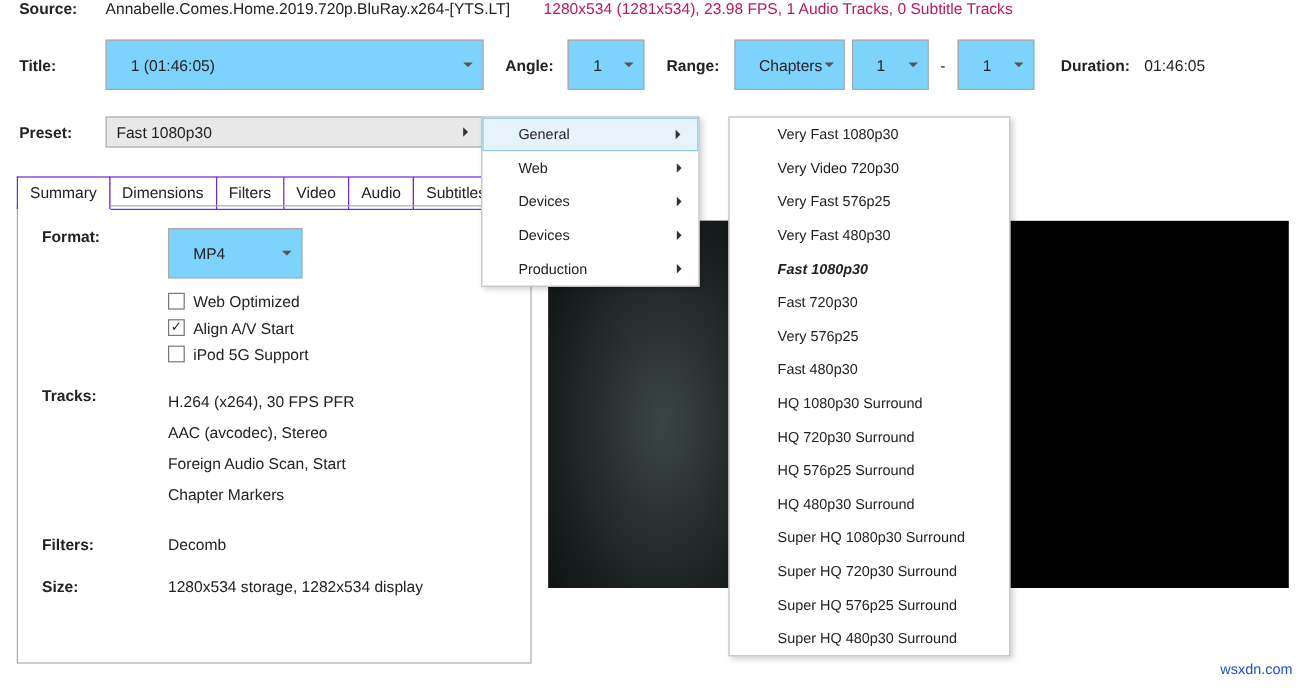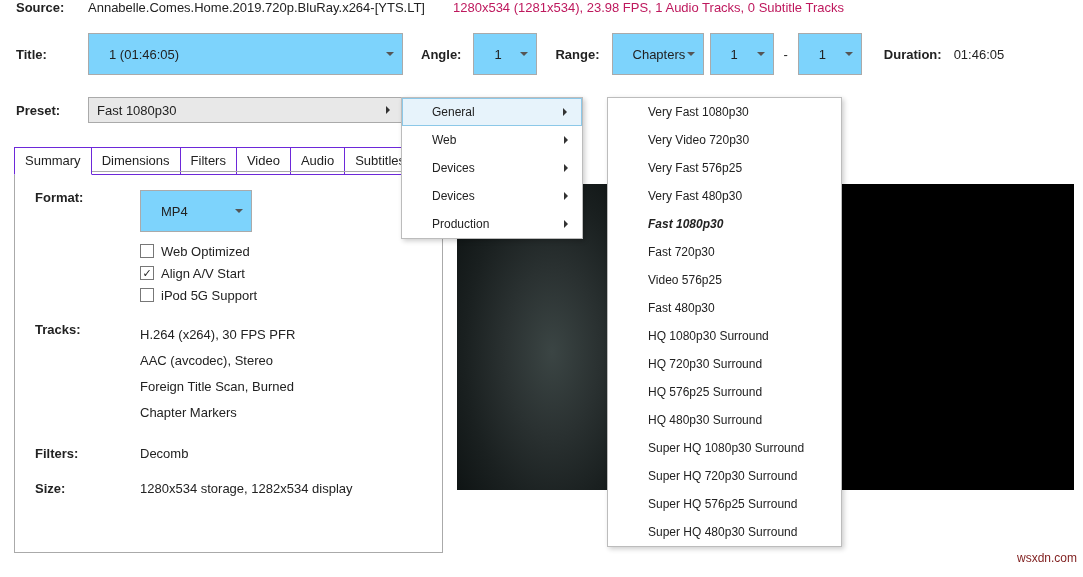--- a/index.html
+++ b/index.html
@@ -116,21 +116,21 @@
     border: 4px solid transparent;
     border-left-color: #333;
   }
   .menu-item.highlight { background: #e7f3fb; border: 1px solid #8cc8e8; padding: 5px 27px 5px 29px;}
   #menu1 { left: 401px; top: 97px; width: 182px; }
   #menu2 { left: 583px; top: 97px; width: 235px; margin-left: 24px; }
   .menu2-item { padding: 6px 20px 6px 40px; }
   .menu2-item.sel { font-style: italic; font-weight: 600;}
   .watermark {
     position: absolute; right: 6px; bottom: 12px;
-    font-size: 12px; color: #7f1d1d; font-family: Arial, sans-serif;
+    font-size: 12px; color: #1d4ed8; font-family: Arial, sans-serif;
   }
 </style>
 </head>
 <body>
 
 <div class="row" style="padding:0 16px 0 16px;">
   <span class="lbl" style="width:60px;">Source:</span>
   <span>Annabelle.Comes.Home.2019.720p.BluRay.x264-[YTS.LT]</span>
   <span style="width:28px;"></span>
   <span style="color:#be185d;">1280x534 (1281x534), 23.98 FPS, 1 Audio Tracks, 0 Subtitle Tracks</span>
@@ -197,21 +197,21 @@
         <span>iPod 5G Support</span>
       </div>
     </div>
   </div>
 
   <div class="kv" style="">
     <span class="k">Tracks:</span>
     <div id="tracks-lines" style="line-height:2.0;">
         <div>H.264 (x264), 30 FPS PFR</div>
         <div>AAC (avcodec), Stereo</div>
-        <div>Foreign Title Scan, Burned</div>
+        <div>Foreign Audio Scan, Start</div>
         <div>Chapter Markers</div>
       </div>
   </div>
 
   <div class="kv" style="margin-top:20px;">
     <span class="k">Filters:</span>
     <span>Decomb</span>
   </div>
 
   <div class="kv" style="margin-top:20px;">
@@ -231,21 +231,21 @@
     <div class="menu-item has-sub">Devices</div>
     <div class="menu-item has-sub">Production</div>
   </div>
 <div id="menu2" class="menu">
     <div class="menu-item menu2-item">Very Fast 1080p30</div>
     <div class="menu-item menu2-item">Very Video 720p30</div>
     <div class="menu-item menu2-item">Very Fast 576p25</div>
     <div class="menu-item menu2-item">Very Fast 480p30</div>
     <div class="menu-item menu2-item sel">Fast 1080p30</div>
     <div class="menu-item menu2-item">Fast 720p30</div>
-    <div class="menu-item menu2-item">Video 576p25</div>
+    <div class="menu-item menu2-item">Very 576p25</div>
     <div class="menu-item menu2-item">Fast 480p30</div>
     <div class="menu-item menu2-item">HQ 1080p30 Surround</div>
     <div class="menu-item menu2-item">HQ 720p30 Surround</div>
     <div class="menu-item menu2-item">HQ 576p25 Surround</div>
     <div class="menu-item menu2-item">HQ 480p30 Surround</div>
     <div class="menu-item menu2-item">Super HQ 1080p30 Surround</div>
     <div class="menu-item menu2-item">Super HQ 720p30 Surround</div>
     <div class="menu-item menu2-item">Super HQ 576p25 Surround</div>
     <div class="menu-item menu2-item">Super HQ 480p30 Surround</div>
   </div>

